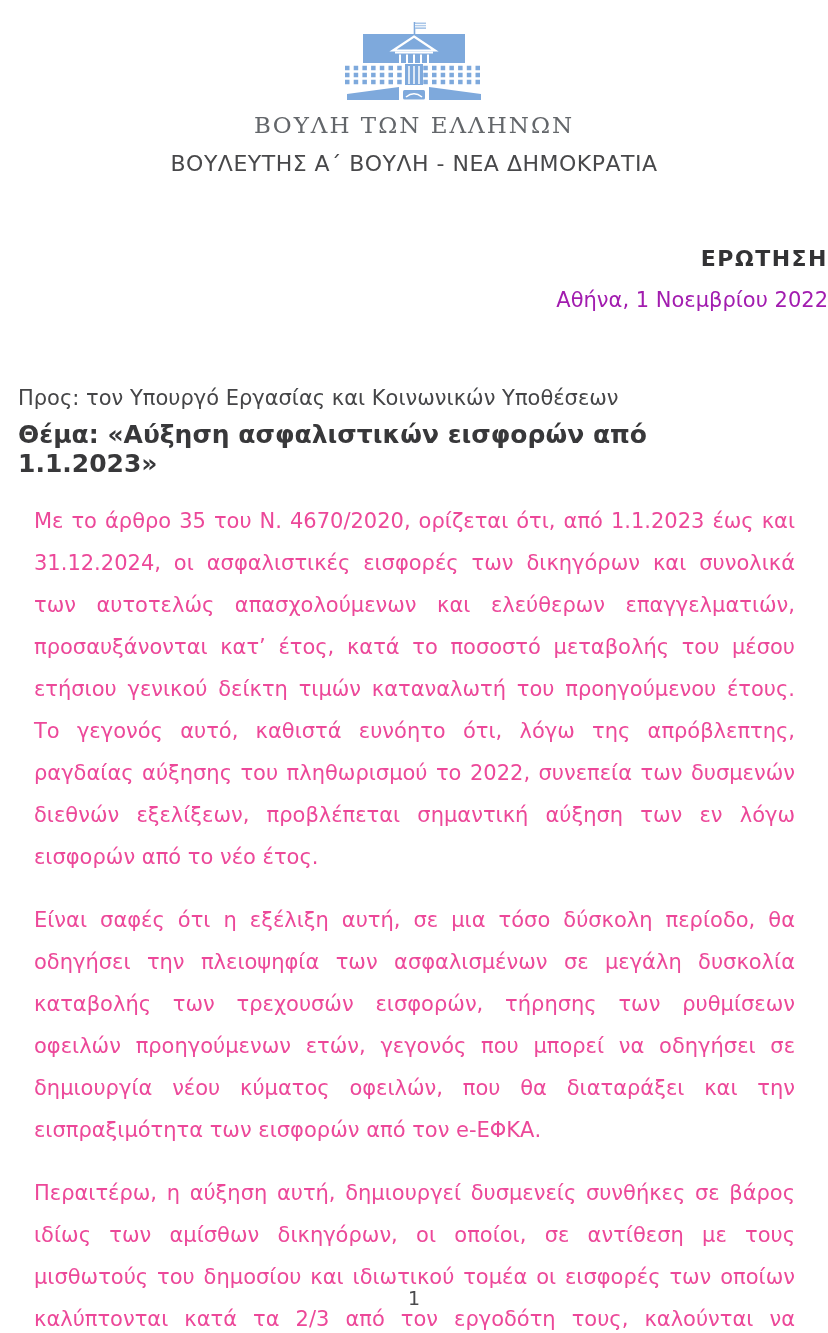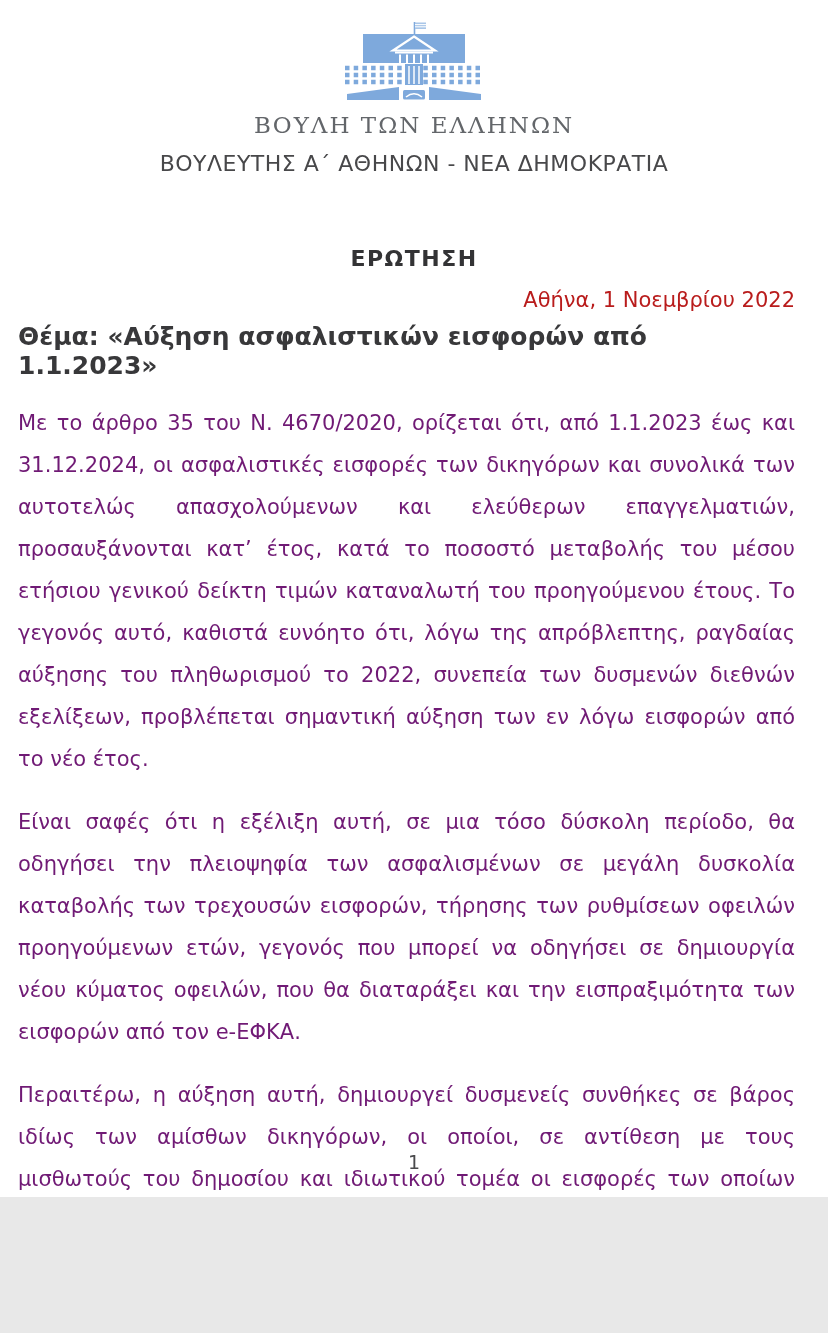--- a/index.html
+++ b/index.html
@@ -2,21 +2,21 @@
 <html lang="el"><head>
 <meta charset="utf-8">
 <style>
   * { box-sizing: border-box; margin: 0; padding: 0; }
   html, body { background: #e8e8e8; }
   body { font-family: "DejaVu Sans", "Liberation Sans", sans-serif; }
 
   .page {
     position: relative;
     width: 828px;
-    height: 1197px;
+    height: 1333px;
     margin: 0 auto;
     background: #ffffff;
     color: #3e3e40;
     overflow: hidden;
   }
 
   .logo-block {
     padding-top: 20px;
     text-align: center;
   }
@@ -38,33 +38,32 @@
   .mp-title {
     margin-top: 13px;
     text-align: center;
     font-size: 22px;
     letter-spacing: 0.5px;
     color: #48484a;
   }
 
   .doc-kind {
     margin-top: 70px;
-    text-align: center;
+    text-align: right;
     font-size: 22px;
     font-weight: bold;
     letter-spacing: 1.5px;
     color: #333335;
   }
 
   .dateline {
     margin-top: 17px;
-    padding-right: 33px;
     text-align: right;
     font-size: 21px;
-    color: #b91c1c;
+    color: #a21caf;
   }
 
   .content {
     padding: 0 33px 0 18px;
   }
 
   .to-line {
     margin-top: 74px;
     font-size: 21px;
     color: #454547;
@@ -74,21 +73,22 @@
     font-size: 25px;
     font-weight: bold;
     color: #38383a;
   }
 
   .body-para {
     margin-top: 21px;
     font-size: 21px;
     line-height: 42px;
     text-align: justify;
-    color: #701a75;
+    color: #ec4899;
+    margin-left: 16px;
   }
   .body-para.first { margin-top: 22px; }
 
   .page-number {
     position: absolute;
     bottom: 24px;
     left: 0;
     width: 100%;
     text-align: center;
     font-size: 19px;
@@ -130,27 +130,28 @@
       <polygon points="8,80 8,74 34,70.5 60,67 60,80" fill="#7ea9dc"></polygon>
       <polygon points="142,80 142,74 116,70.5 90,67 90,80" fill="#7ea9dc"></polygon>
 
       <rect x="64" y="70" width="22" height="9.5" rx="1.5" fill="#7ea9dc"></rect>
       <path d="M67,77 Q75,70.5 83,77" fill="none" stroke="#ffffff" stroke-width="1.6"></path>
     </svg>
     <div class="logo-caption">ΒΟΥΛΗ ΤΩΝ ΕΛΛΗΝΩΝ</div>
   </div>
 
 
-  <div class="mp-title">ΒΟΥΛΕΥΤΗΣ Α΄ ΑΘΗΝΩΝ - ΝΕΑ ΔΗΜΟΚΡΑΤΙΑ</div>
+  <div class="mp-title">ΒΟΥΛΕΥΤΗΣ Α΄ ΒΟΥΛΗ - ΝΕΑ ΔΗΜΟΚΡΑΤΙΑ</div>
 
   <div class="doc-kind">ΕΡΩΤΗΣΗ</div>
 
   <div class="dateline">Αθήνα, 1 Νοεμβρίου 2022</div>
 
   <div class="content">
+    <div class="to-line">Προς: τον Υπουργό Εργασίας και Κοινωνικών Υποθέσεων</div>
 
     <div class="subject-line">Θέμα: «Αύξηση ασφαλιστικών εισφορών από 1.1.2023»</div>
 
     <p class="body-para first">Με το άρθρο 35 του Ν. 4670/2020, ορίζεται ότι, από 1.1.2023 έως και 31.12.2024, οι ασφαλιστικές εισφορές των δικηγόρων και συνολικά των αυτοτελώς απασχολούμενων και ελεύθερων επαγγελματιών, προσαυξάνονται κατ’ έτος, κατά το ποσοστό μεταβολής του μέσου ετήσιου γενικού δείκτη τιμών καταναλωτή του προηγούμενου έτους. Το γεγονός αυτό, καθιστά ευνόητο ότι, λόγω της απρόβλεπτης, ραγδαίας αύξησης του πληθωρισμού το 2022, συνεπεία των δυσμενών διεθνών εξελίξεων, προβλέπεται σημαντική αύξηση των εν λόγω εισφορών από το νέο έτος.</p>
 
     <p class="body-para">Είναι σαφές ότι η εξέλιξη αυτή, σε μια τόσο δύσκολη περίοδο, θα οδηγήσει την πλειοψηφία των ασφαλισμένων σε μεγάλη δυσκολία καταβολής των τρεχουσών εισφορών, τήρησης των ρυθμίσεων οφειλών προηγούμενων ετών, γεγονός που μπορεί να οδηγήσει σε δημιουργία νέου κύματος οφειλών, που θα διαταράξει και την εισπραξιμότητα των εισφορών από τον e-ΕΦΚΑ.</p>
 
     <p class="body-para">Περαιτέρω, η αύξηση αυτή, δημιουργεί δυσμενείς συνθήκες σε βάρος ιδίως των αμίσθων δικηγόρων, οι οποίοι, σε αντίθεση με τους μισθωτούς του δημοσίου και ιδιωτικού τομέα οι εισφορές των οποίων καλύπτονται κατά τα 2/3 από τον εργοδότη τους, καλούνται να καλύψουν το σύνολο των ασφαλιστικών εισφορών με ίδιες δαπάνες.</p>
   </div>
 

